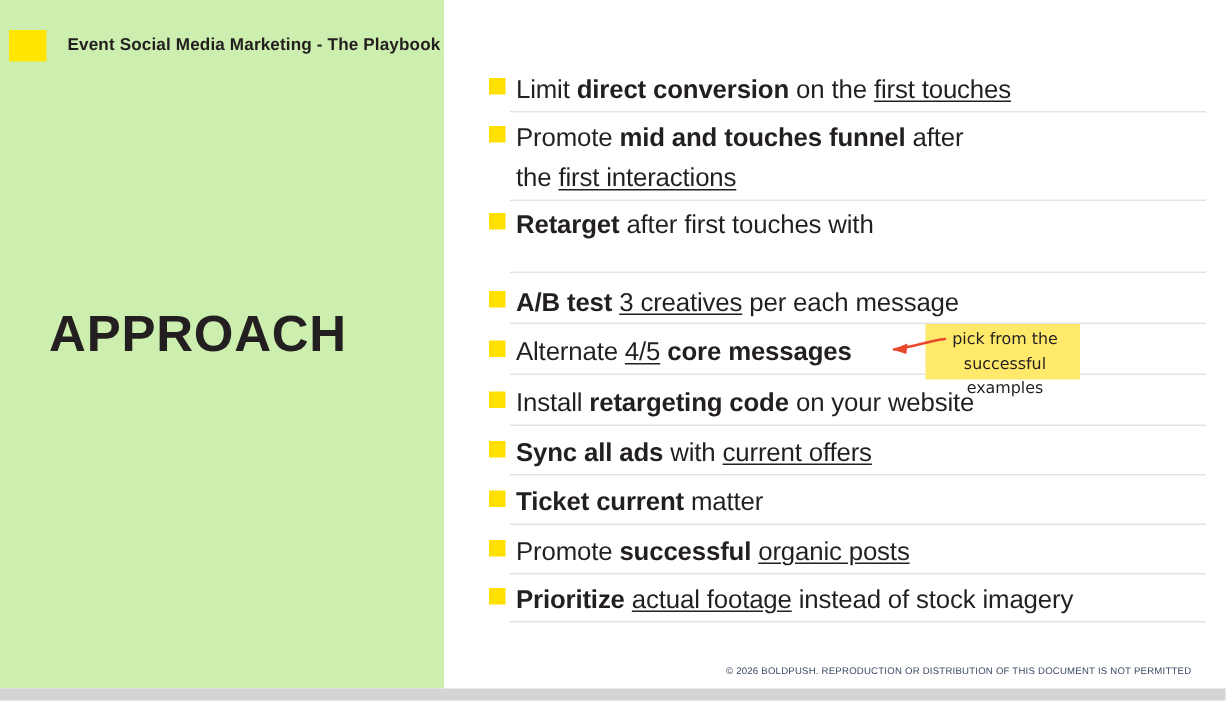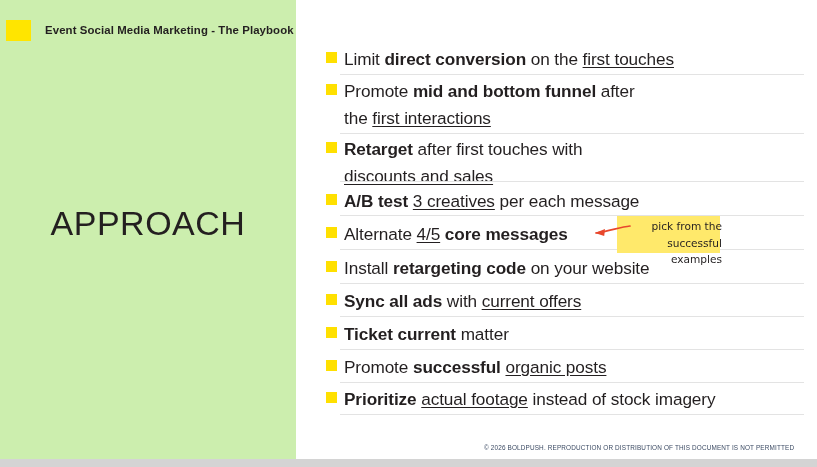--- a/index.html
+++ b/index.html
@@ -47,24 +47,23 @@
     line-height: 18px;
     white-space: nowrap;
     padding-left: 17px;
   }
   #approach-title {
     position: absolute;
     left: 0; top: 204px;
     width: 264px;
     text-align: center;
     font-size: 34px;
-    font-weight: normal;
+    font-weight: bold;
     letter-spacing: 0.5px;
     color: #231f20;
-    padding-left: 16px;
   }
 
   
   #bottom-strip {
     position: absolute;
     left: 0; top: 459px;
     width: 817px; height: 8px;
     background: #d4d4d4;
   }
 
@@ -112,21 +111,21 @@
   #callout-box {
     position: absolute;
     left: 617px; top: 216px;
     width: 103px; height: 37px;
     background: #ffe96b;
   }
   #callout-text {
     position: absolute;
     left: 618px; top: 218px;
     width: 104px;
-    text-align: right;
+    text-align: center;
     font-family: "DejaVu Sans", sans-serif;
     font-size: 10.6px;
     line-height: 16.5px;
     color: #231f20;
   }
   #callout-arrow {
     position: absolute;
     left: 592px; top: 222px;
     width: 40px; height: 20px;
   }
@@ -156,27 +155,27 @@
   <div id="content">
 
     <div class="row" style="top:46px">
       <span class="bullet" style="top:6px"></span>
       <span class="rowtext">Limit <b>direct conversion</b> on the <u>first touches</u></span>
     </div>
     <div class="divider" style="top:74px"></div>
 
     <div class="row" style="top:78px">
       <span class="bullet" style="top:6px"></span>
-      <span class="rowtext">Promote <b>mid and bottom funnel</b> after<br>the <u>first interactions</u></span>
+      <span class="rowtext">Promote <b>mid and touches funnel</b> after<br>the <u>first interactions</u></span>
     </div>
     <div class="divider" style="top:133px"></div>
 
     <div class="row" style="top:136px">
       <span class="bullet" style="top:6px"></span>
-      <span class="rowtext"><b>Retarget</b> after first touches with<br><u>discounts and sales</u></span>
+      <span class="rowtext"><b>Retarget</b> after first touches with<br></span>
     </div>
     <div class="divider" style="top:181px"></div>
 
     <div class="row" style="top:188px">
       <span class="bullet" style="top:6px"></span>
       <span class="rowtext"><b>A/B test</b> <u>3 creatives</u> per each message</span>
     </div>
     <div class="divider" style="top:215px"></div>
 
     <div class="row" style="top:221px">

